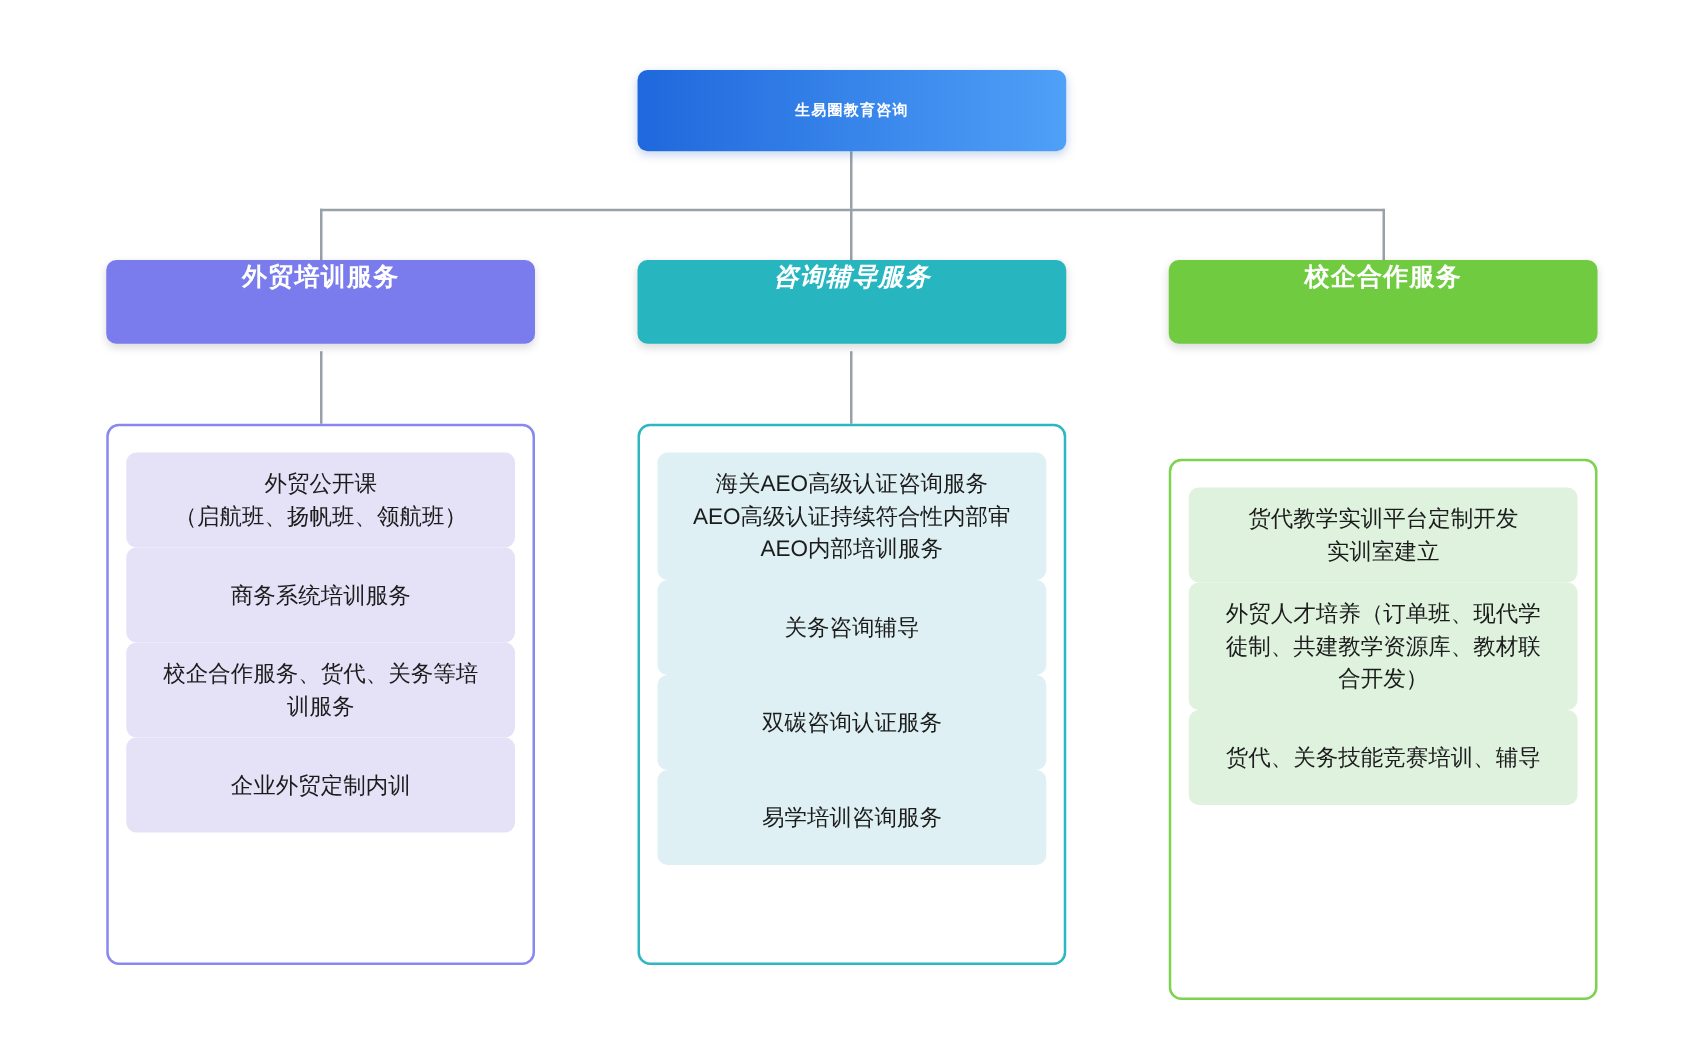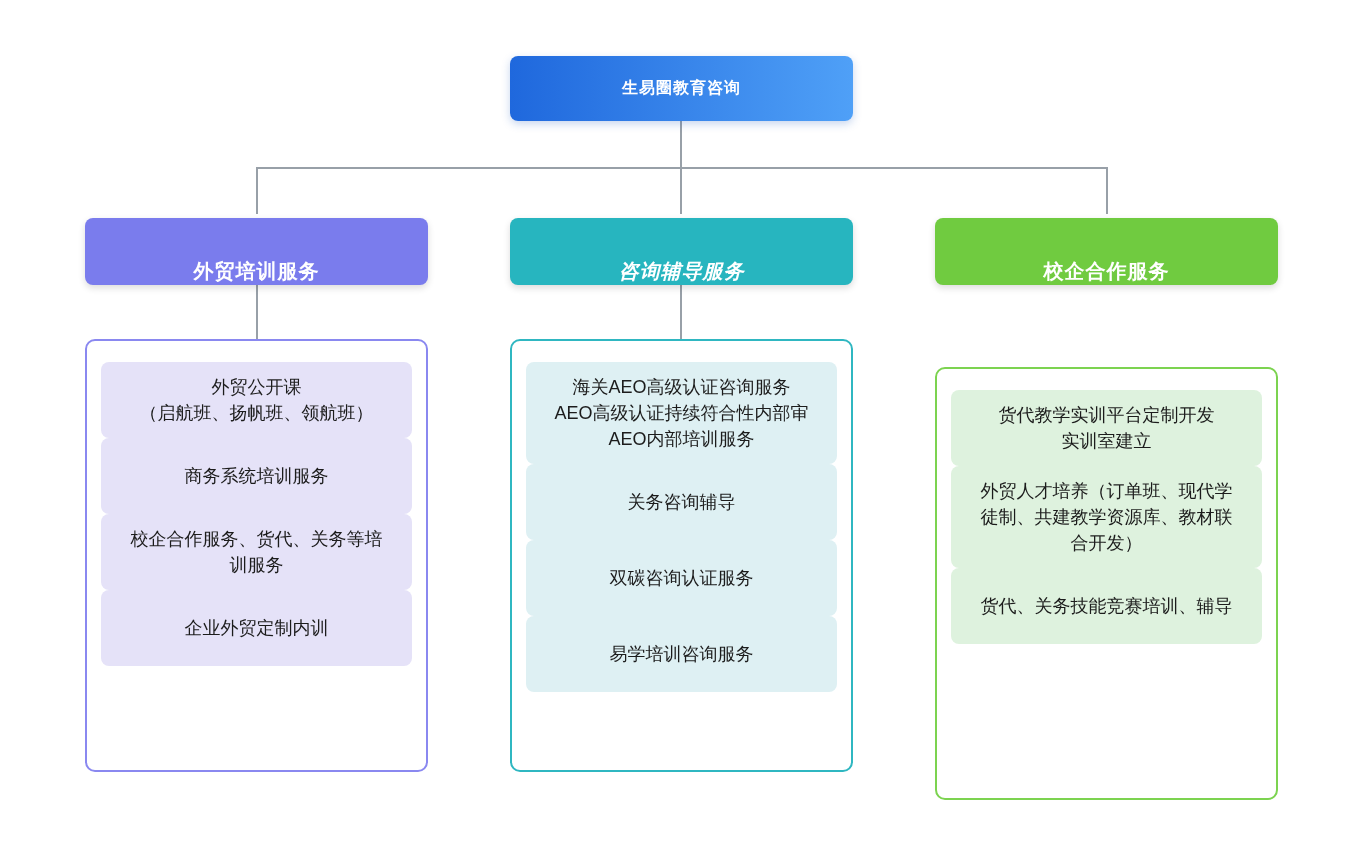--- a/index.html
+++ b/index.html
@@ -24,37 +24,37 @@
   .line.h { height: 1.5px; }
 
   
   .root-node {
     position: absolute;
     left: 510px; top: 56px;
     width: 343px; height: 65px;
     border-radius: 8px;
     background: linear-gradient(90deg, var(--root-a, #1f68dd), var(--root-b, #4fa0f7));
     display: flex; align-items: center; justify-content: center;
-    color: #ffffff; font-size: 16px; font-weight: bold;
+    color: #ffffff; font-size: 12px; font-weight: bold;
     letter-spacing: 1px;
     box-shadow: 0 3px 8px rgba(30, 90, 190, 0.25);
   }
 
   
   .col { position: absolute; width: 343px; }
   .col-0 { left: 85px; }
   .col-1 { left: 510px; }
   .col-2 { left: 935px; }
 
   .branch-header {
     position: absolute;
-    top: 218px;
+    top: 208px;
     width: 343px; height: 67px;
     border-radius: 8px;
-    display: flex; align-items: flex-end; justify-content: center;
+    display: flex; align-items: flex-start; justify-content: center;
     color: #ffffff; font-size: 20px; font-weight: bold;
     letter-spacing: 1px;
     box-shadow: 0 3px 7px rgba(0, 0, 0, 0.14);
   }
   .branch-header.b0 { background: var(--b0, #7a7ced); }
   .branch-header.b1 { background: var(--b1, #27b5bf); font-style: italic; }
   .branch-header.b2 { background: var(--b2, #70cb40); }
 
   .branch-panel {
     position: absolute;

